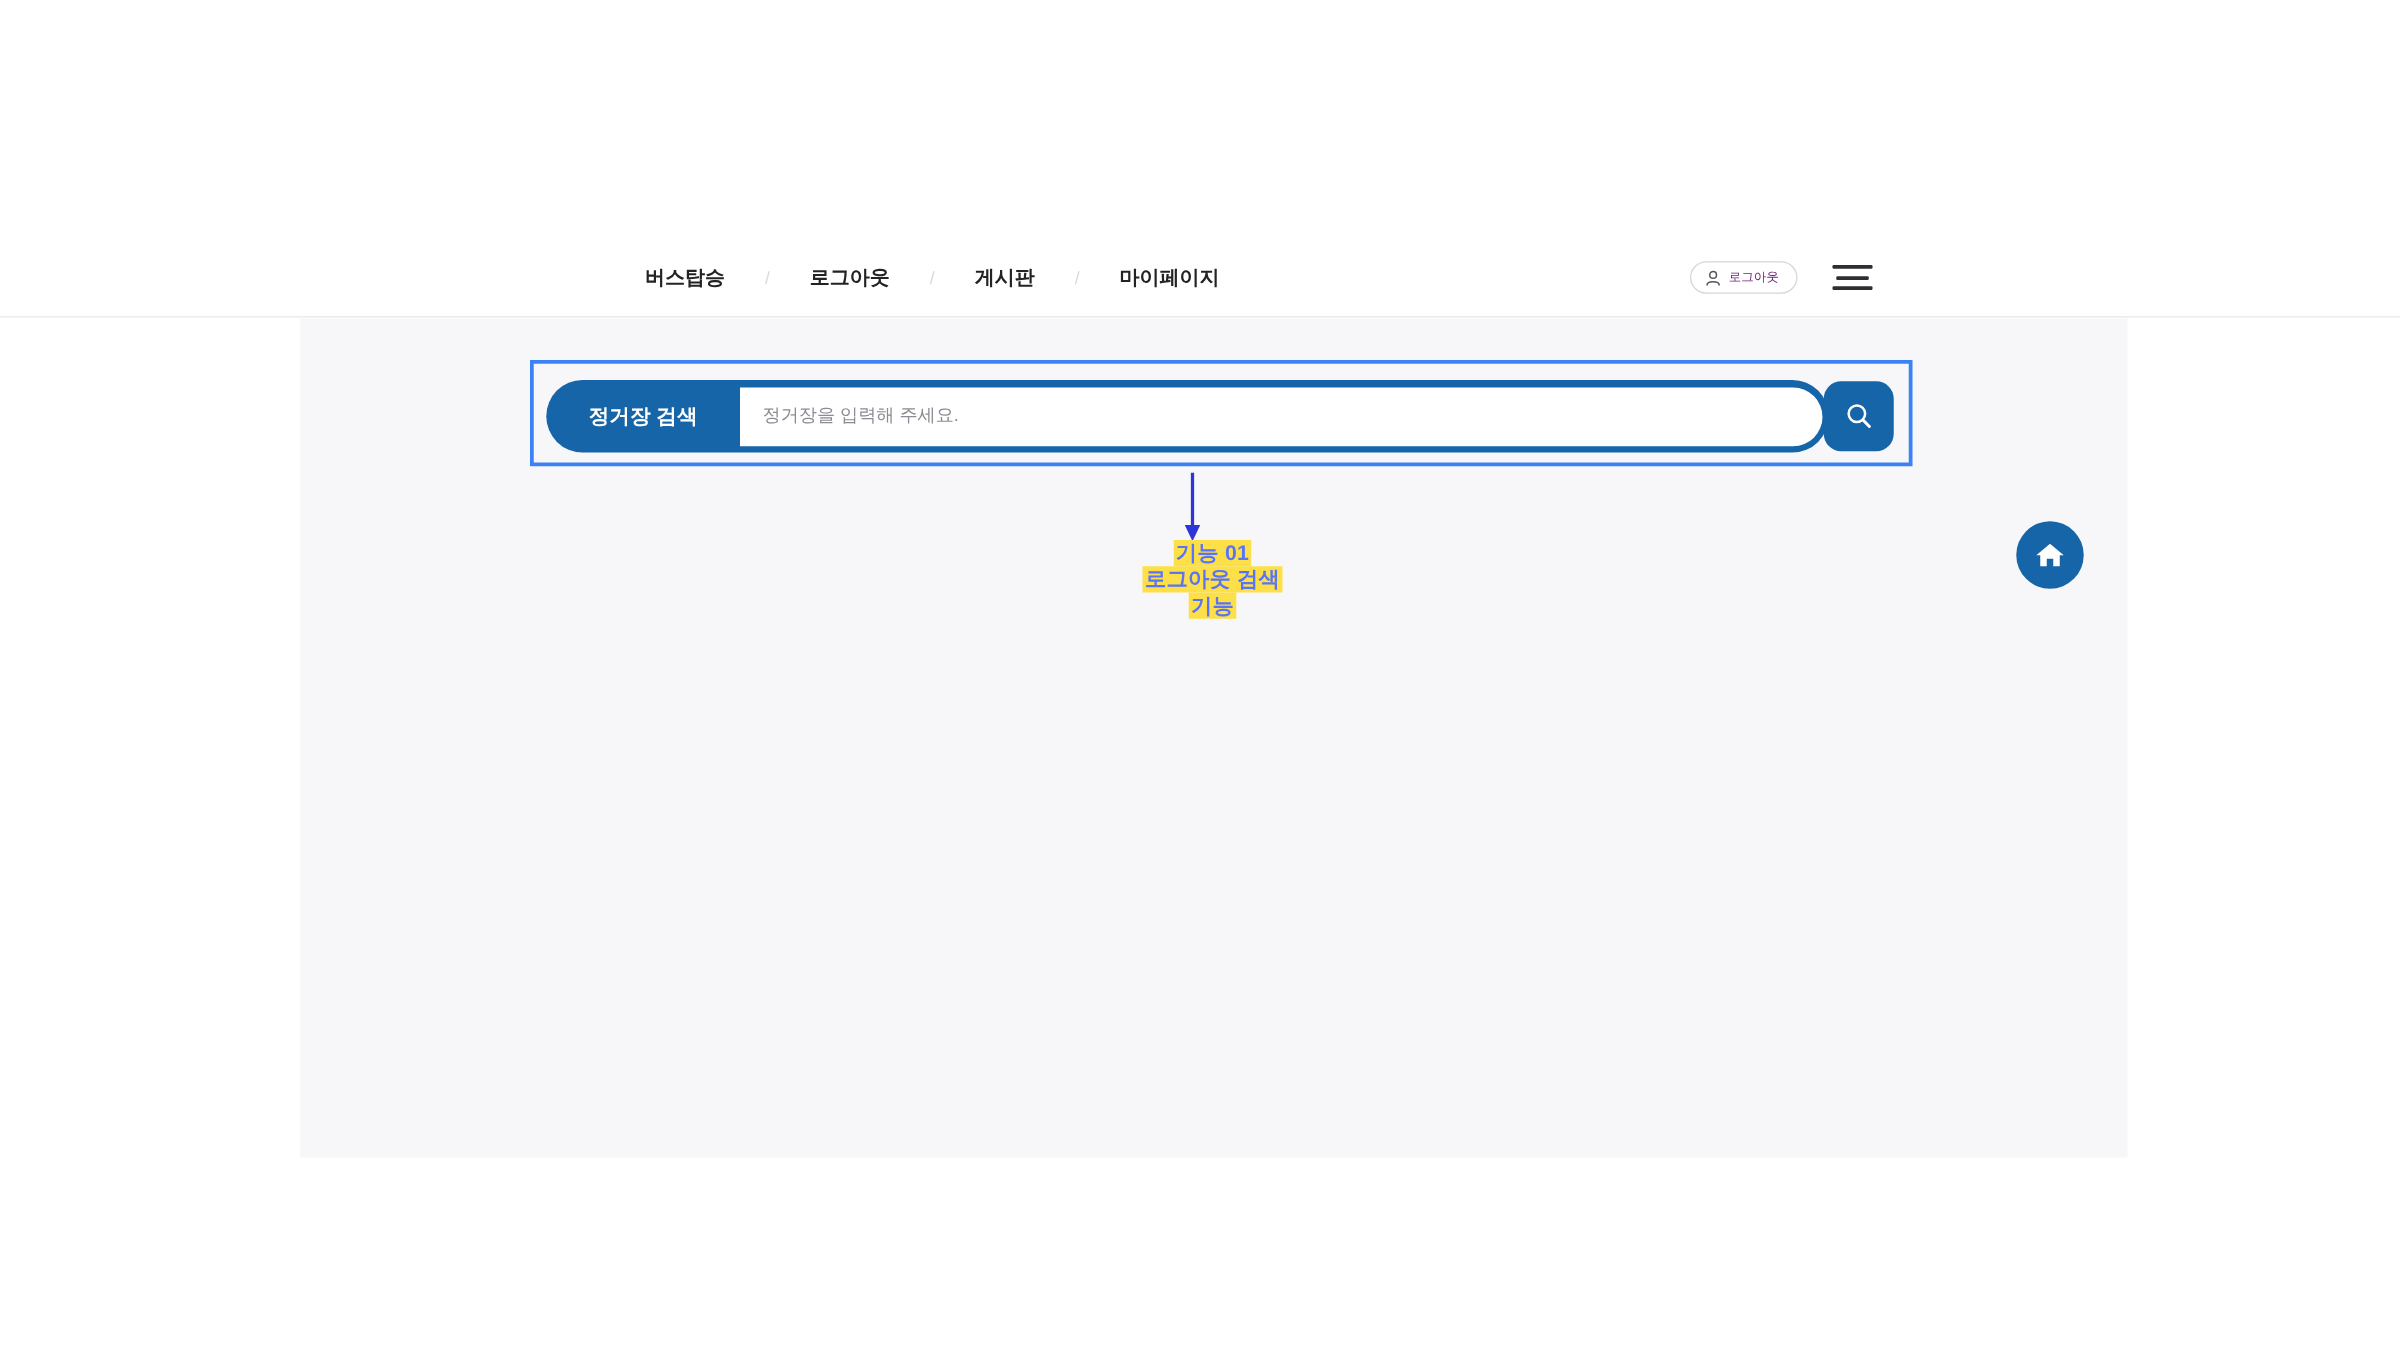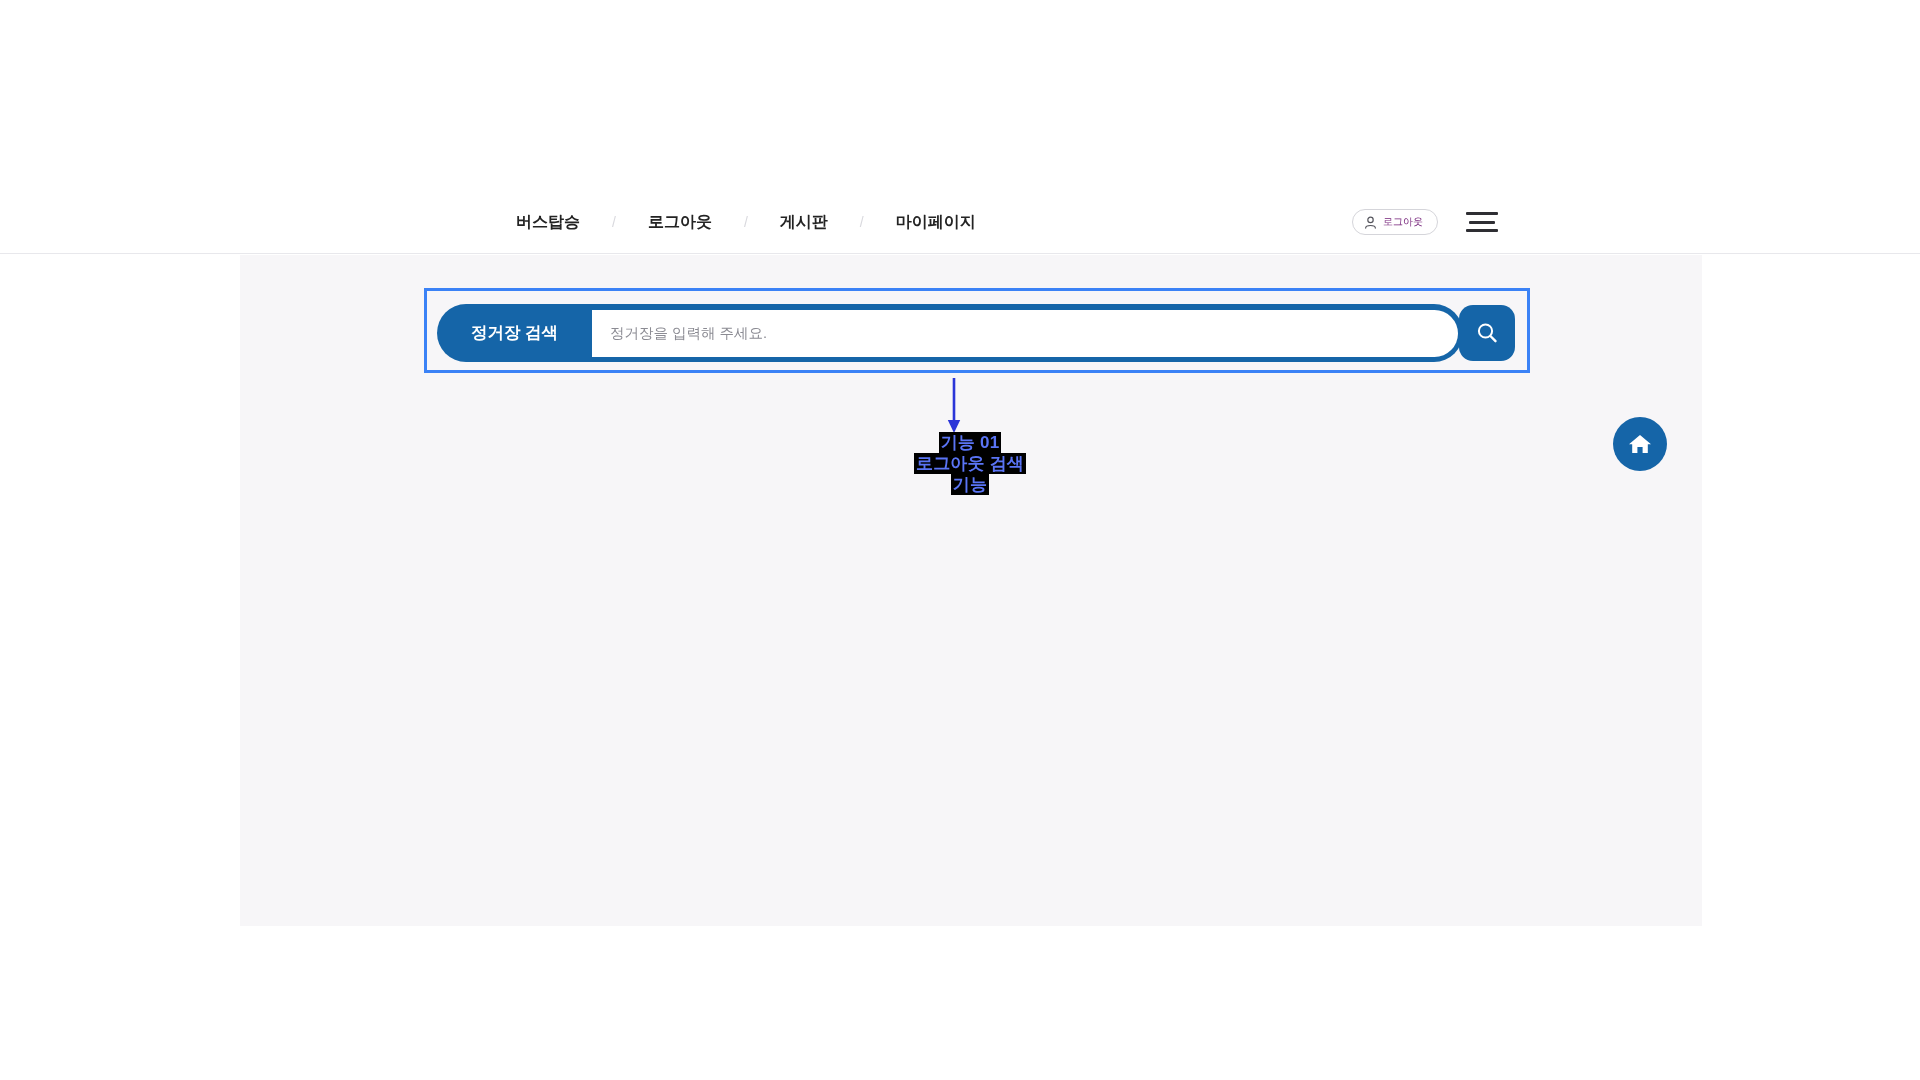--- a/index.html
+++ b/index.html
@@ -213,21 +213,21 @@
     left: 780px;
     top: 432px;
     width: 380px;
     text-align: center;
     line-height: 21px;
     font-size: 17px;
     font-weight: 700;
     letter-spacing: 0.2px;
   }
   .annotation span {
-    background: #000000;
+    background: #fde047;
     color: #5a74f5;
     padding: 1px 2px;
     box-decoration-break: clone;
     -webkit-box-decoration-break: clone;
   }
 
   
   .home-fab {
     position: absolute;
     left: 1613px;

